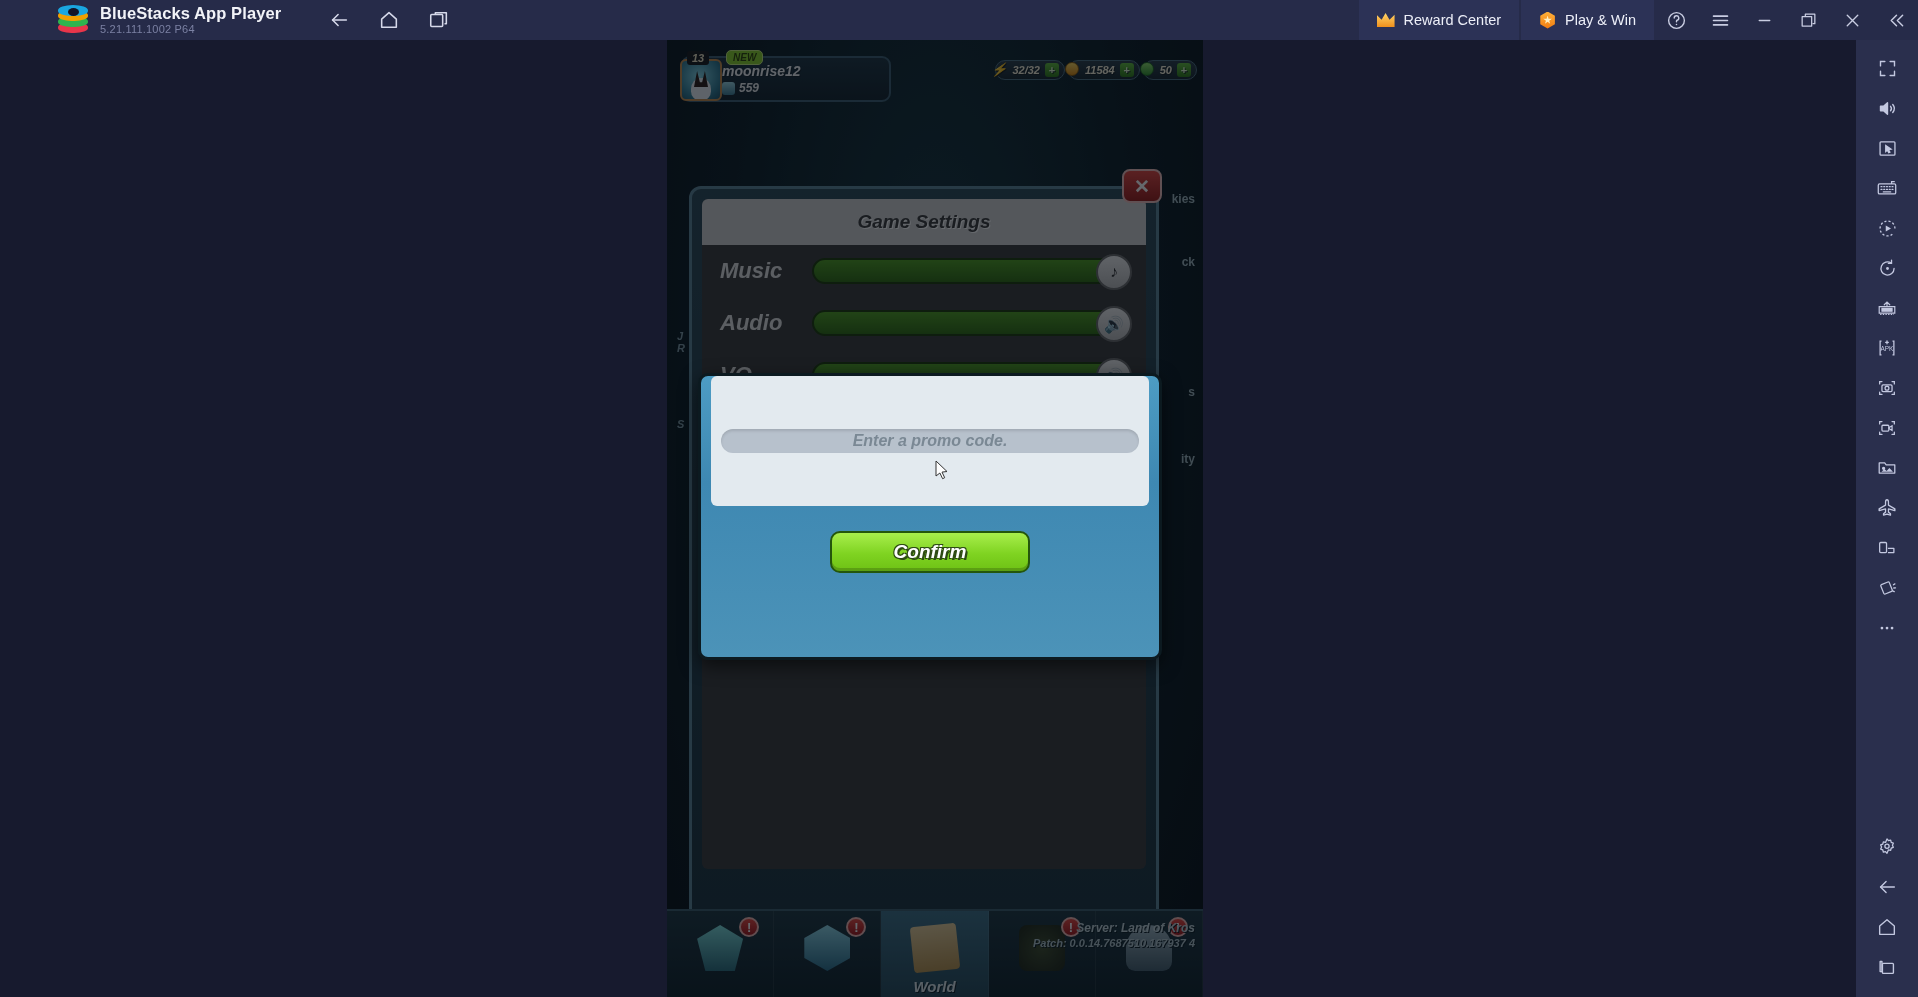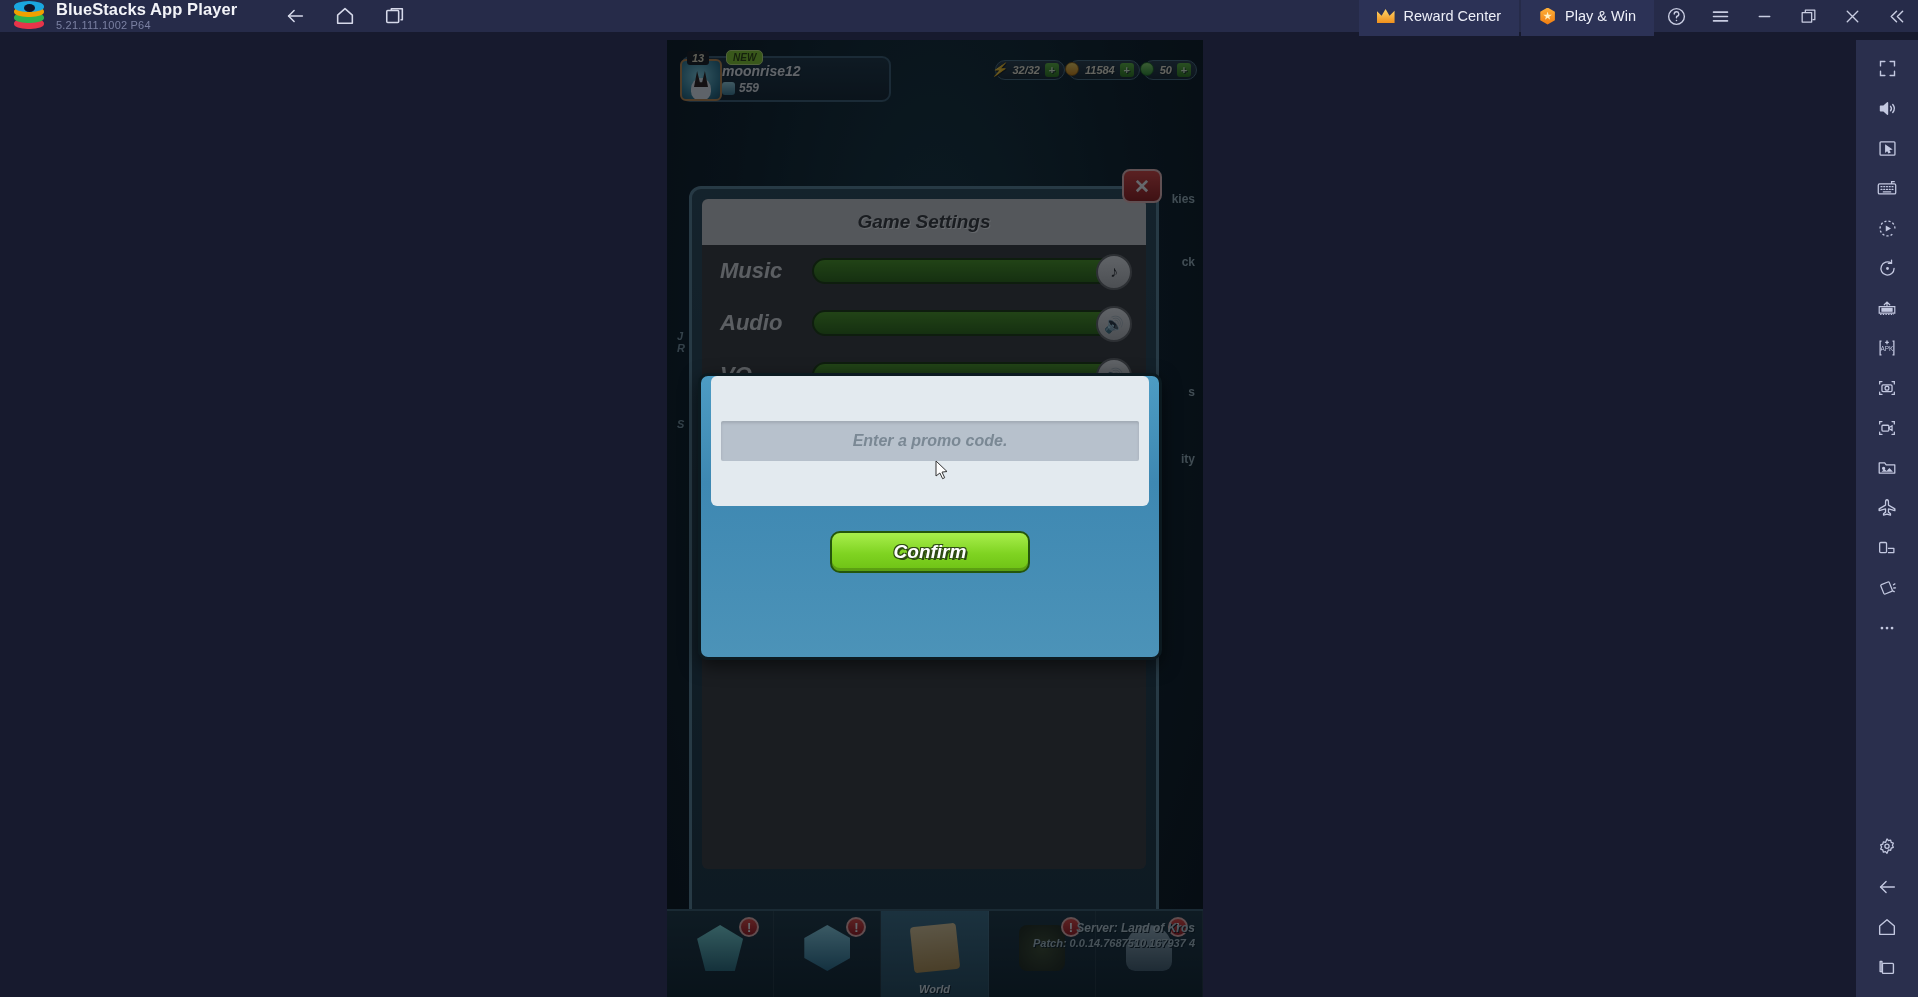--- a/index.html
+++ b/index.html
@@ -6,23 +6,23 @@
   html, body {
     width: 1918px; height: 997px;
     overflow: hidden;
     background: #171A2E;
     font-family: "Liberation Sans", sans-serif;
   }
 
   
   #titlebar {
     position: absolute; top: 0; left: 0;
-    width: 1918px; height: 32px;
+    width: 1918px; height: 40px;
     background: #262B49;
-    display: flex; align-items: center;
+    display: flex; align-items: center; padding-left: 44px;
   }
   .bs-logo {
     width: 30px; height: 30px; margin-left: 14px; margin-right: 12px;
     position: relative; flex: none;
   }
   .bs-logo i {
     position: absolute; display: block;
     border-radius: 50% 50% 45% 45%;
     left: 0; width: 30px; height: 11px;
   }
@@ -229,21 +229,21 @@
 
   
   .botnav {
     position: absolute; left: 0; bottom: 0; width: 536px; height: 88px;
     background: linear-gradient(180deg,#1D3641,#0E2029); display: flex; z-index: 12;
     border-top: 2px solid #3A5E6D;
   }
   .nav-cell { flex: 1; position: relative; display: flex; align-items: flex-end; justify-content: center;
               border-right: 1px solid rgba(255,255,255,.07); }
   .nav-cell.center { background: linear-gradient(180deg,#3E7188,#25495A); }
-  .nav-cell .cap { color: #DCE8EC; font-size: 11px; font-weight: bold; font-style: italic;
+  .nav-cell .cap { color: #DCE8EC; font-size: 15px; font-weight: bold; font-style: italic;
                    text-shadow: 1px 1px 0 #0C1D25; margin-bottom: 2px; }
   .nav-badge {
     position: absolute; right: 14px; top: 6px; width: 20px; height: 20px; border-radius: 50%;
     background: linear-gradient(180deg,#E8453C,#A4161A); border: 2px solid #F4B8B4;
     color: #fff; font-size: 13px; font-weight: bold; display: flex; align-items: center; justify-content: center;
   }
   .nav-art { position: absolute; top: 14px; left: 50%; transform: translateX(-50%);
              width: 46px; height: 46px; }
   .art-crystal { background: linear-gradient(180deg,#7FE0DE,#2C6F7E); clip-path: polygon(50% 0%,100% 30%,82% 100%,18% 100%,0% 30%); }
   .art-gem { background: linear-gradient(180deg,#8FD9EA,#2B6F8C); clip-path: polygon(50% 0%,100% 28%,100% 72%,50% 100%,0% 72%,0% 28%); }
@@ -269,22 +269,22 @@
     height: 54px; display: flex; align-items: center; justify-content: center;
     color: #FFFFFF; font-size: 24px; font-weight: bold; font-style: italic;
     text-shadow: 2px 2px 0 #2B3B44, -1px -1px 0 #2B3B44, 1px -1px 0 #2B3B44, -1px 1px 0 #2B3B44;
   }
   .promo-body {
     margin: 0 10px; height: 130px;
     background: #E3EAEF; border-radius: 6px;
     display: flex; align-items: center; justify-content: center;
   }
   .promo-input {
-    width: 418px; height: 40px;
-    background: #B7C1CC; border: none; border-radius: 2px;
+    width: 418px; height: 24px;
+    background: #B7C1CC; border: none; border-radius: 15px;
     text-align: center; color: #7A8894;
     font-size: 16px; font-style: italic; font-weight: bold;
     font-family: "Liberation Sans", sans-serif;
     box-shadow: inset 0 2px 3px rgba(0,0,0,.12);
   }
   .promo-input::placeholder { color: #7A8894; opacity: 1; }
   .promo-foot { height: 92px; display: flex; align-items: center; justify-content: center; }
   .confirm-btn {
     width: 200px; height: 42px;
     background: linear-gradient(180deg,#A8EE4C 0%,#7FD321 55%,#6EC115 100%);

